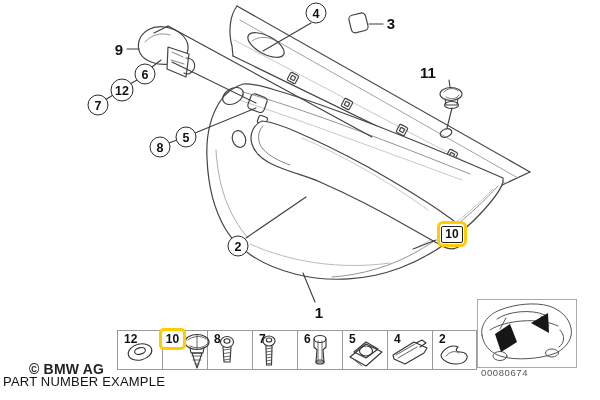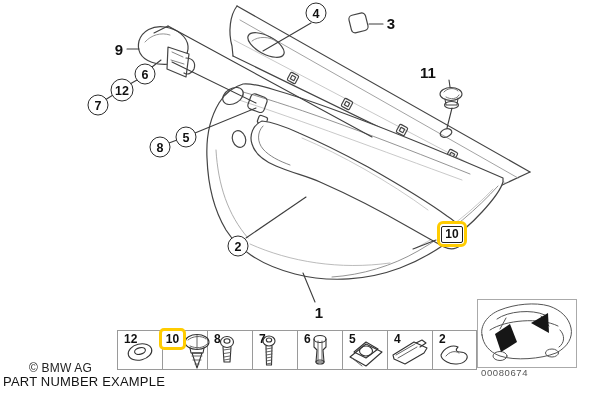--- a/index.html
+++ b/index.html
@@ -28,21 +28,21 @@
   .legend-cell{position:absolute;z-index:6;width:45px;height:40px;box-sizing:border-box;}
   .cell-number{
     position:absolute;left:7px;top:2px;font-weight:700;font-size:12px;color:#111;line-height:1.2;
   }
   .cell-number-hl{
     position:absolute;left:-3px;top:-2px;width:27px;height:22px;border:3px solid #ffcc00;
     border-radius:5px;background:#fff;display:flex;align-items:center;justify-content:center;
     font-weight:700;font-size:12px;color:#111;box-sizing:border-box;
   }
   .copyright{
-    position:absolute;left:29px;top:361px;z-index:6;font-size:12px;font-weight:400;color:#222;
+    position:absolute;left:29px;top:361px;z-index:6;font-size:14px;font-weight:700;color:#222;
     letter-spacing:.2px;
   }
   .caption{
     position:absolute;left:3px;top:374px;z-index:6;font-size:13px;font-weight:400;color:#141414;
     letter-spacing:.2px;
   }
   .veh-code{
     position:absolute;left:481px;top:367px;z-index:6;font-size:9.5px;color:#555;letter-spacing:.6px;
   }
 </style>

